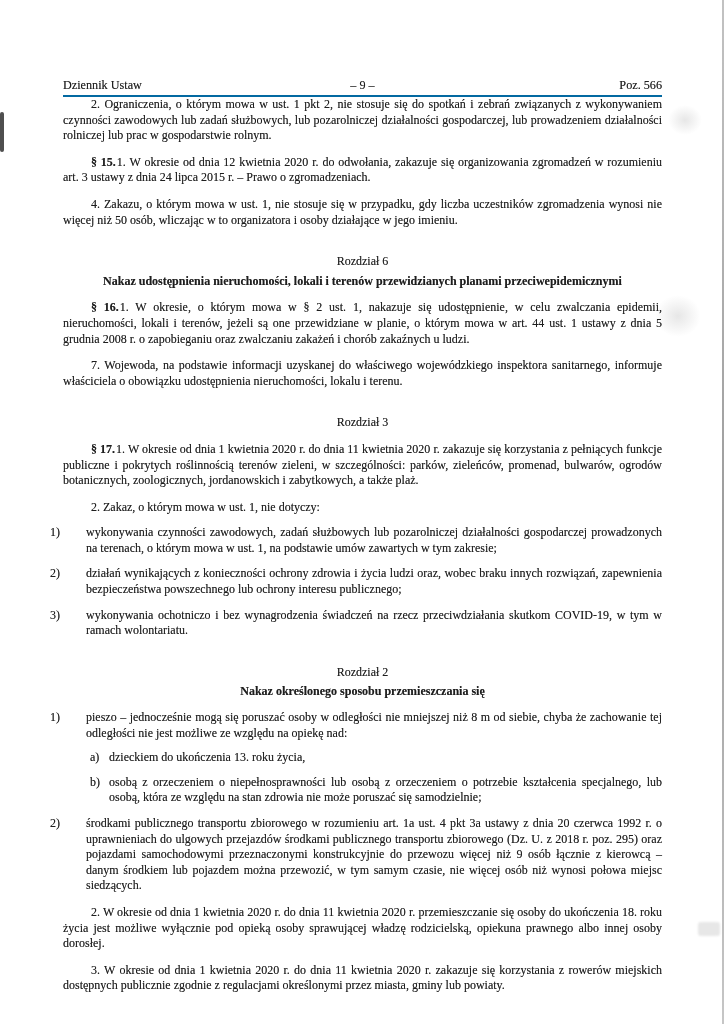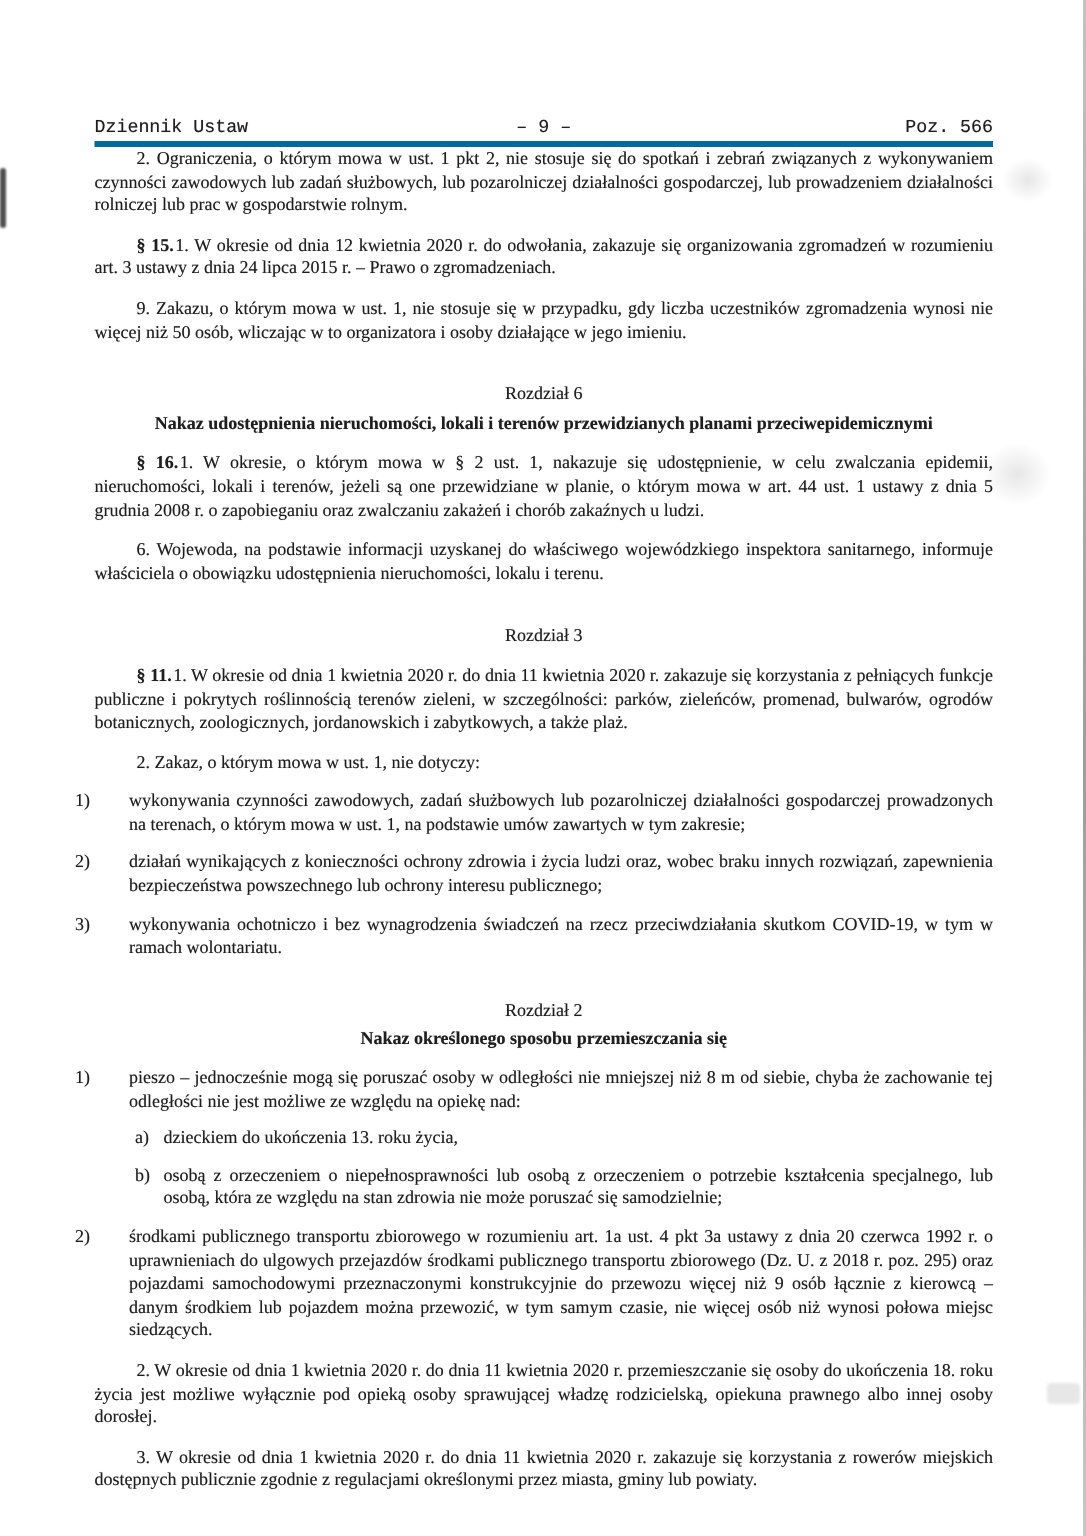--- a/index.html
+++ b/index.html
@@ -17,23 +17,22 @@
     position: absolute;
     left: 63px;
     right: 62px;
     top: 78px;
   }
   .header {
     display: flex;
     justify-content: space-between;
     align-items: flex-end;
     font-size: 12.2px;
-    border-bottom: 4px solid #0369a1;
+    border-bottom: 2px solid #0369a1;
     padding-bottom: 2px;
-    font-family: Liberation Mono, monospace;
   }
   .header .h-left  { flex: 1; text-align: left; }
   .header .h-center{ flex: 1; text-align: center; }
   .header .h-right { flex: 1; text-align: right; }
   .body-text {
     font-size: 12px;
     line-height: 15.6px;
     text-align: justify;
   }
   p.para {
@@ -88,36 +87,36 @@
       <span class="h-center">– 9 –</span>
       <span class="h-right">Poz. 566</span>
     </div>
 
     <div class="body-text">
 
       <p class="para first">2. Ograniczenia, o którym mowa w ust. 1 pkt 2, nie stosuje się do spotkań i zebrań związanych z wykonywaniem czynności zawodowych lub zadań służbowych, lub pozarolniczej działalności gospodarczej, lub prowadzeniem działalności rolniczej lub prac w gospodarstwie rolnym.</p>
 
       <p class="para"><b class="mark">§ 15.</b><span>1. W okresie od dnia 12 kwietnia 2020 r. do odwołania, zakazuje się organizowania zgromadzeń w rozumieniu art. 3 ustawy z dnia 24 lipca 2015 r. – Prawo o zgromadzeniach.</span></p>
 
-      <p class="para">9. Zakazu, o którym mowa w ust. 1, nie stosuje się w przypadku, gdy liczba uczestników zgromadzenia wynosi nie więcej niż 50 osób, wliczając w to organizatora i osoby działające w jego imieniu.</p>
+      <p class="para">4. Zakazu, o którym mowa w ust. 1, nie stosuje się w przypadku, gdy liczba uczestników zgromadzenia wynosi nie więcej niż 50 osób, wliczając w to organizatora i osoby działające w jego imieniu.</p>
 
       <div class="chapter">
         <span class="chap-label">Rozdział 6</span>
         <span class="chap-title">Nakaz udostępnienia nieruchomości, lokali i terenów przewidzianych planami przeciwepidemicznymi</span>
       </div>
 
       <p class="para"><b class="mark">§ 16.</b><span>1. W okresie, o którym mowa w § 2 ust. 1, nakazuje się udostępnienie, w celu zwalczania epidemii, nieruchomości, lokali i terenów, jeżeli są one przewidziane w planie, o którym mowa w art. 44 ust. 1 ustawy z dnia 5 grudnia 2008 r. o zapobieganiu oraz zwalczaniu zakażeń i chorób zakaźnych u ludzi.</span></p>
 
-      <p class="para">6. Wojewoda, na podstawie informacji uzyskanej do właściwego wojewódzkiego inspektora sanitarnego, informuje właściciela o obowiązku udostępnienia nieruchomości, lokalu i terenu.</p>
+      <p class="para">7. Wojewoda, na podstawie informacji uzyskanej do właściwego wojewódzkiego inspektora sanitarnego, informuje właściciela o obowiązku udostępnienia nieruchomości, lokalu i terenu.</p>
 
       <div class="chapter">
         <span class="chap-label">Rozdział 3</span>
       </div>
 
-      <p class="para"><b class="mark">§ 11.</b><span>1. W okresie od dnia 1 kwietnia 2020 r. do dnia 11 kwietnia 2020 r. zakazuje się korzystania z pełniących funkcje publiczne i pokrytych roślinnością terenów zieleni, w szczególności: parków, zieleńców, promenad, bulwarów, ogrodów botanicznych, zoologicznych, jordanowskich i zabytkowych, a także plaż.</span></p>
+      <p class="para"><b class="mark">§ 17.</b><span>1. W okresie od dnia 1 kwietnia 2020 r. do dnia 11 kwietnia 2020 r. zakazuje się korzystania z pełniących funkcje publiczne i pokrytych roślinnością terenów zieleni, w szczególności: parków, zieleńców, promenad, bulwarów, ogrodów botanicznych, zoologicznych, jordanowskich i zabytkowych, a także plaż.</span></p>
 
       <p class="para">2. Zakaz, o którym mowa w ust. 1, nie dotyczy:</p>
 
       <div class="point">
         <span class="pnum">1)</span>
         <span class="ptext">wykonywania czynności zawodowych, zadań służbowych lub pozarolniczej działalności gospodarczej prowadzonych na terenach, o którym mowa w ust. 1, na podstawie umów zawartych w tym zakresie;</span>
       </div>
       <div class="point">
         <span class="pnum">2)</span>
         <span class="ptext">działań wynikających z konieczności ochrony zdrowia i życia ludzi oraz, wobec braku innych rozwiązań, zapewnienia bezpieczeństwa powszechnego lub ochrony interesu publicznego;</span>

